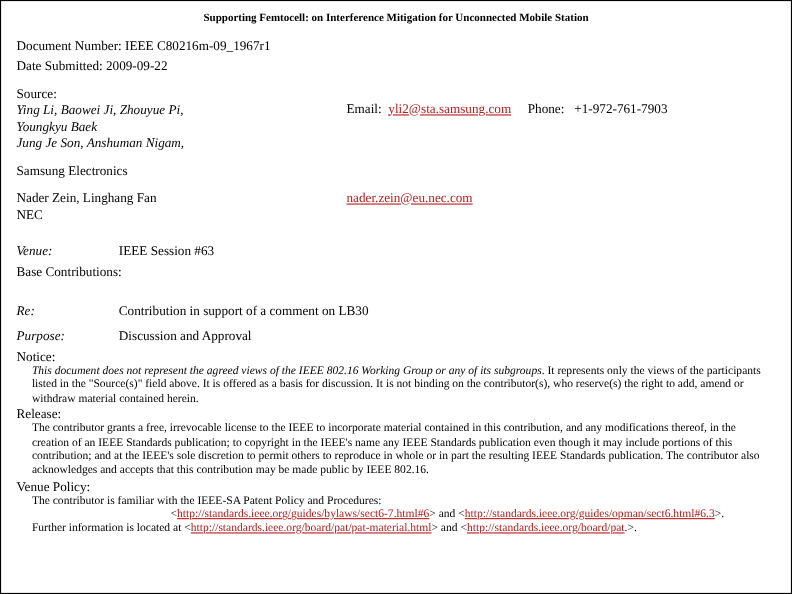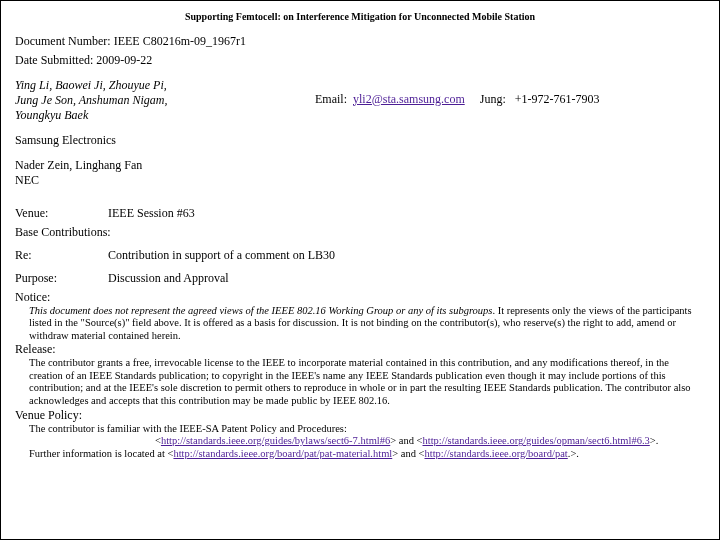--- a/index.html
+++ b/index.html
@@ -17,75 +17,79 @@
     overflow: hidden;
   }
   .title {
     text-align: center;
     font-weight: bold;
     font-size: 10px;
     margin: 4px 0 10px 0;
   }
   .block { margin: 4px 0; }
   .row { display: flex; flex-direction: row; }
-  a, .link { color: #4c1d95; text-decoration: underline; cursor: pointer; text-align: center; }
+  a, .link { color: #b91c1c; text-decoration: underline; cursor: pointer; text-align: center; }
   .bold { font-weight: normal; }
   .italic { font-style: italic; }
   .indent1 { padding-left: 14px; }
   .indent2 { padding-left: 140px; }
   .small { font-size: 10.5px; line-height: 1.2; }
-  .lbl { display:inline-block; width: 90px; vertical-align: top; }
+  .lbl { display:inline-block; width: 90px; vertical-align: top; font-style: italic; }
 </style>
 </head>
 <body>
 
 <div class="title">Supporting Femtocell: on Interference Mitigation for Unconnected Mobile Station</div>
 
 <div class="block">
   <span>Document Number:</span>
   <span class="bold">IEEE C80216m-09_1967r1</span>
 </div>
 <div>
   <span>Date Submitted:</span>
   <span class="bold">2009-09-22</span>
 </div>
 
 <div class="block row" style="margin-top:10px;">
   <div style="width:300px;">
+    <div>Source:</div>
     <div class="italic">Ying Li, Baowei Ji, Zhouyue Pi,</div>
+    <div class="italic">Youngkyu  Baek</div>
     <div class="italic">Jung Je Son, Anshuman Nigam,</div>
-    <div class="italic">Youngkyu  Baek</div>
   </div>
   <div style="flex:1; padding-top:14px;">
     <span>Email:</span>
     &nbsp;<a class="link">yli2@sta.samsung.com</a>
     &nbsp;&nbsp;&nbsp;
-    <span>Jung:</span>
+    <span>Phone:</span>
     &nbsp;&nbsp;<span>+1-972-761-7903</span>
   </div>
 </div>
 
 <div class="block" style="margin-top:10px;">Samsung Electronics</div>
 
 <div class="block row" style="margin-top:10px;">
   <div style="width:300px;">
     <div>Nader Zein, Linghang Fan</div>
     <div>NEC</div>
   </div>
+  <div style="flex:1;">
+    <a class="link">nader.zein@eu.nec.com</a>
+  </div>
 </div>
 
 <div class="block" style="margin-top:18px;">
   <span class="lbl">Venue:</span>
   <span class="bold">IEEE Session #63</span>
 </div>
 <div>
   <span>Base Contributions:</span>
 </div>
 
-<div class="block" style="margin-top:8px;">
+<div class="block" style="margin-top:20px;">
   <span class="lbl">Re:</span>
   <span>Contribution in support of a comment on LB30</span>
 </div>
 
 <div class="block" style="margin-top:8px;">
   <span class="lbl">Purpose:</span>
   <span class="bold">Discussion and Approval</span>
 </div>
 
 <div>Notice:</div>

